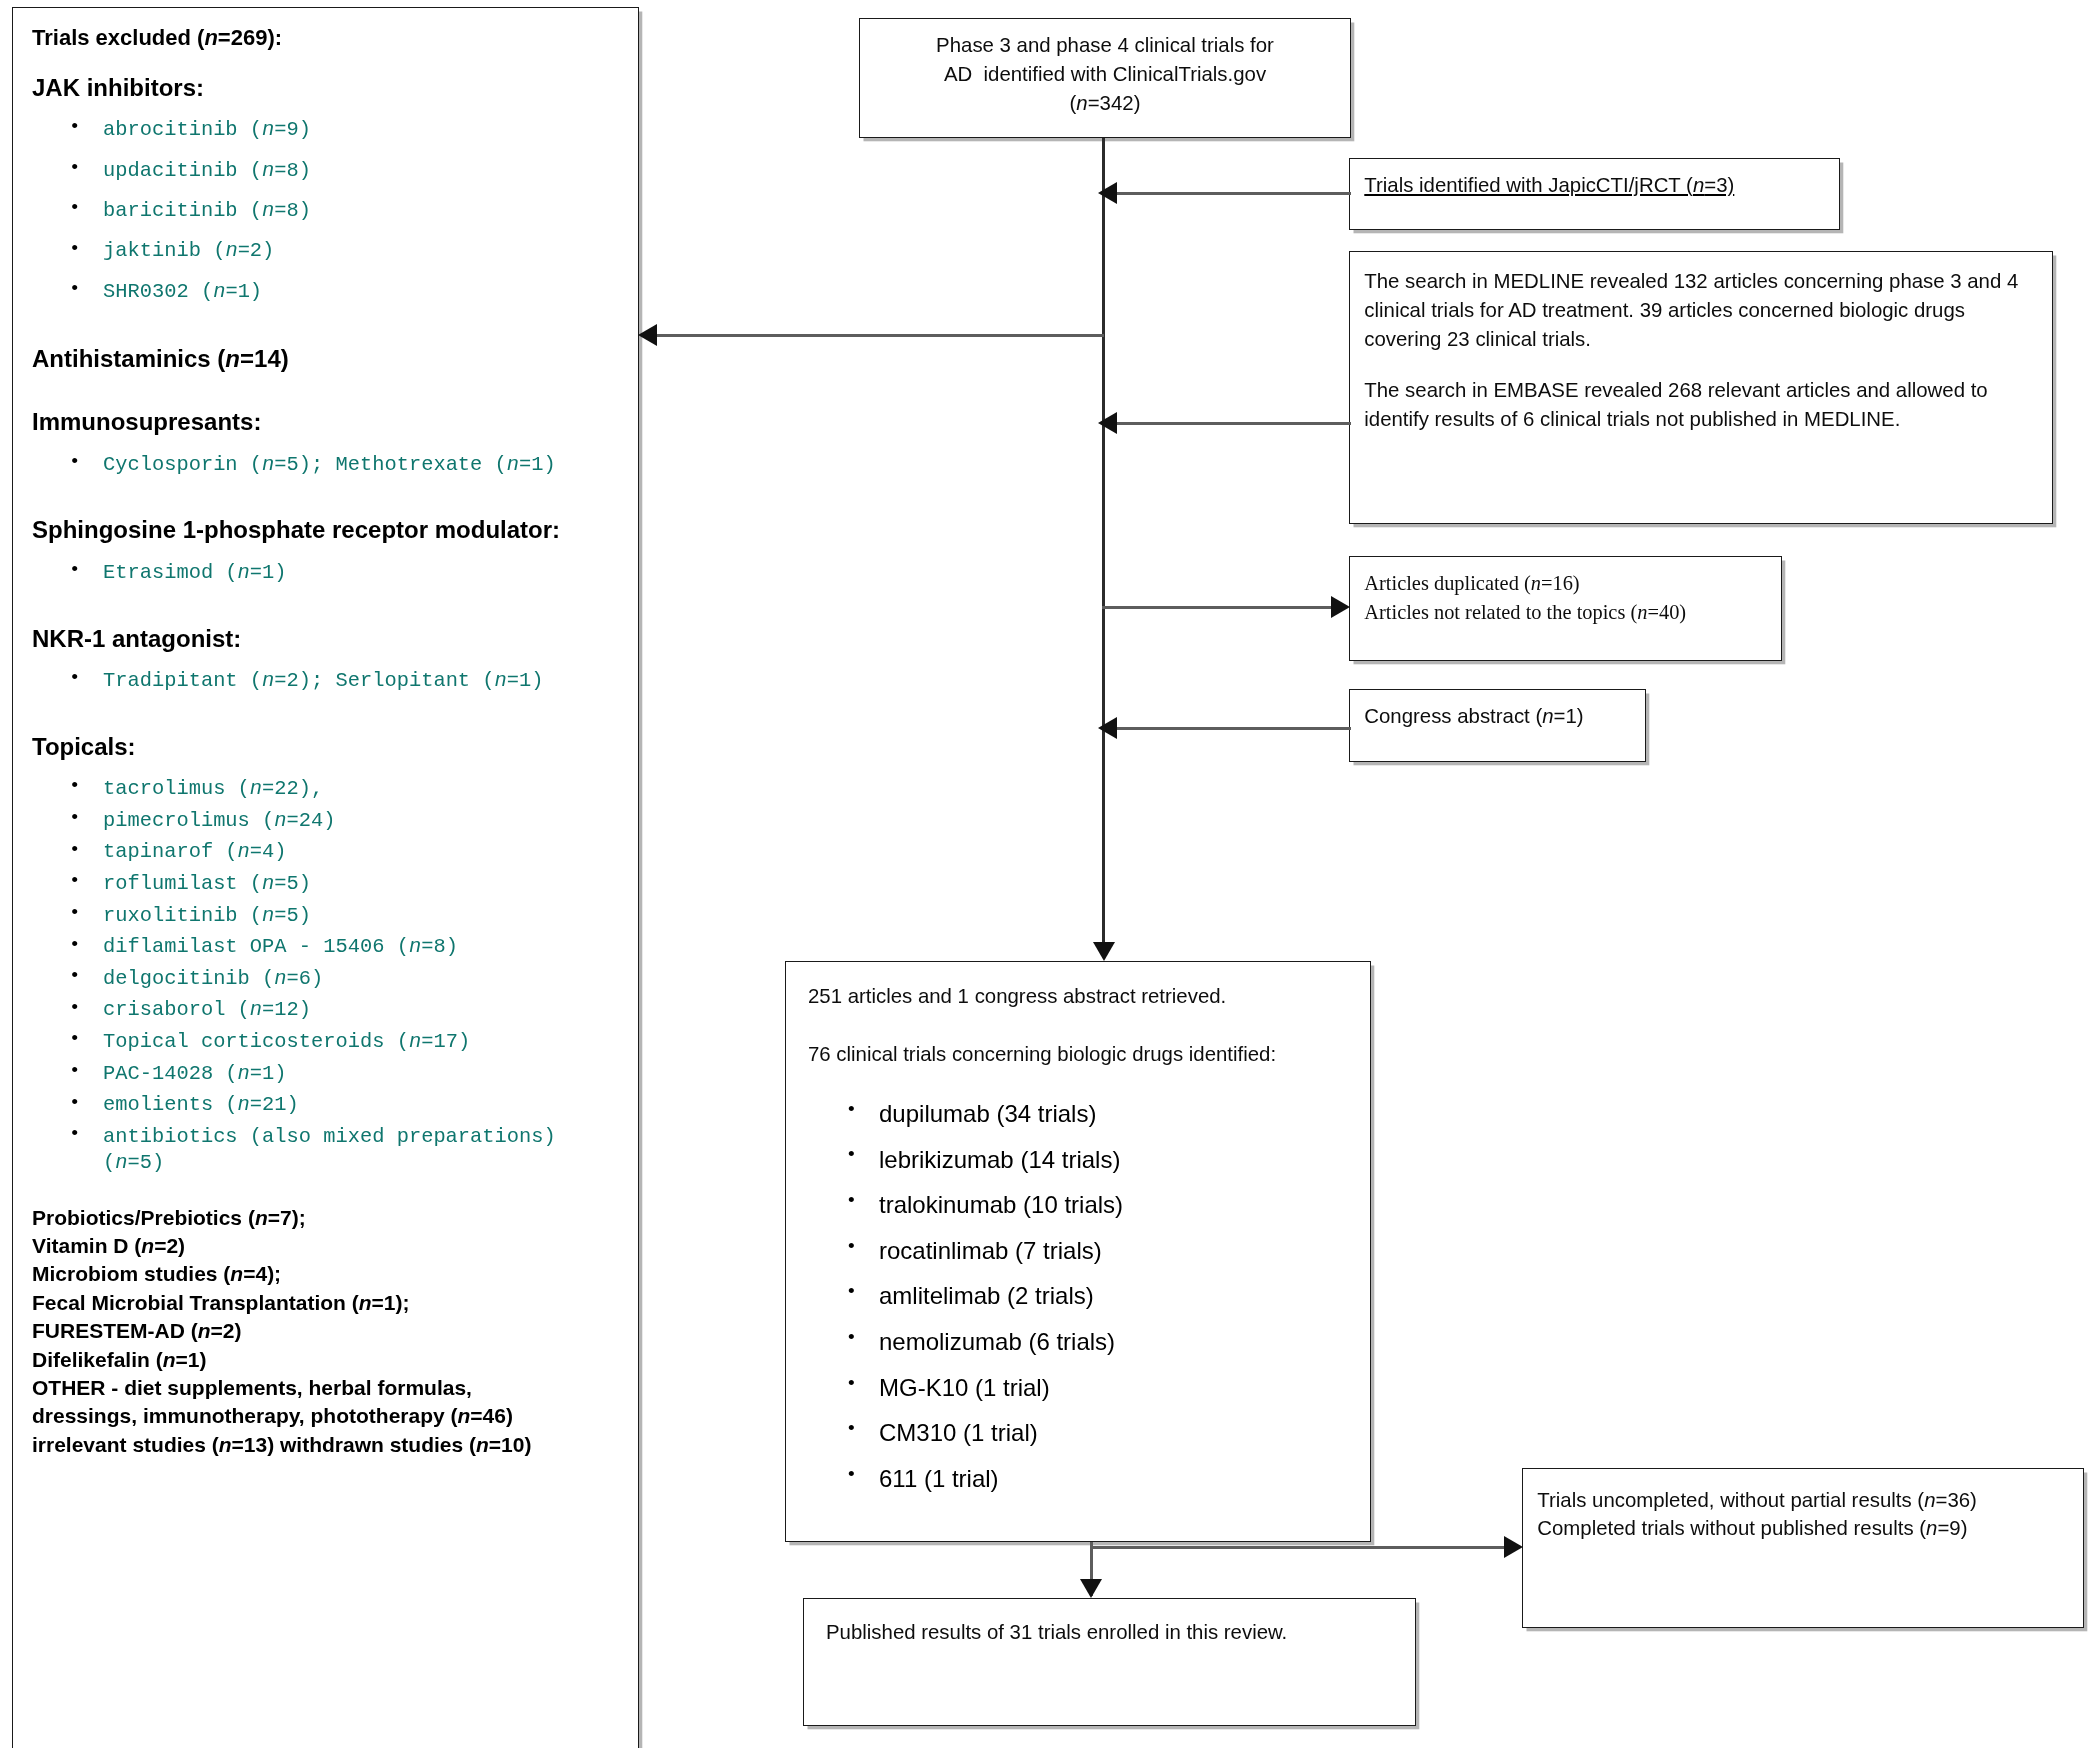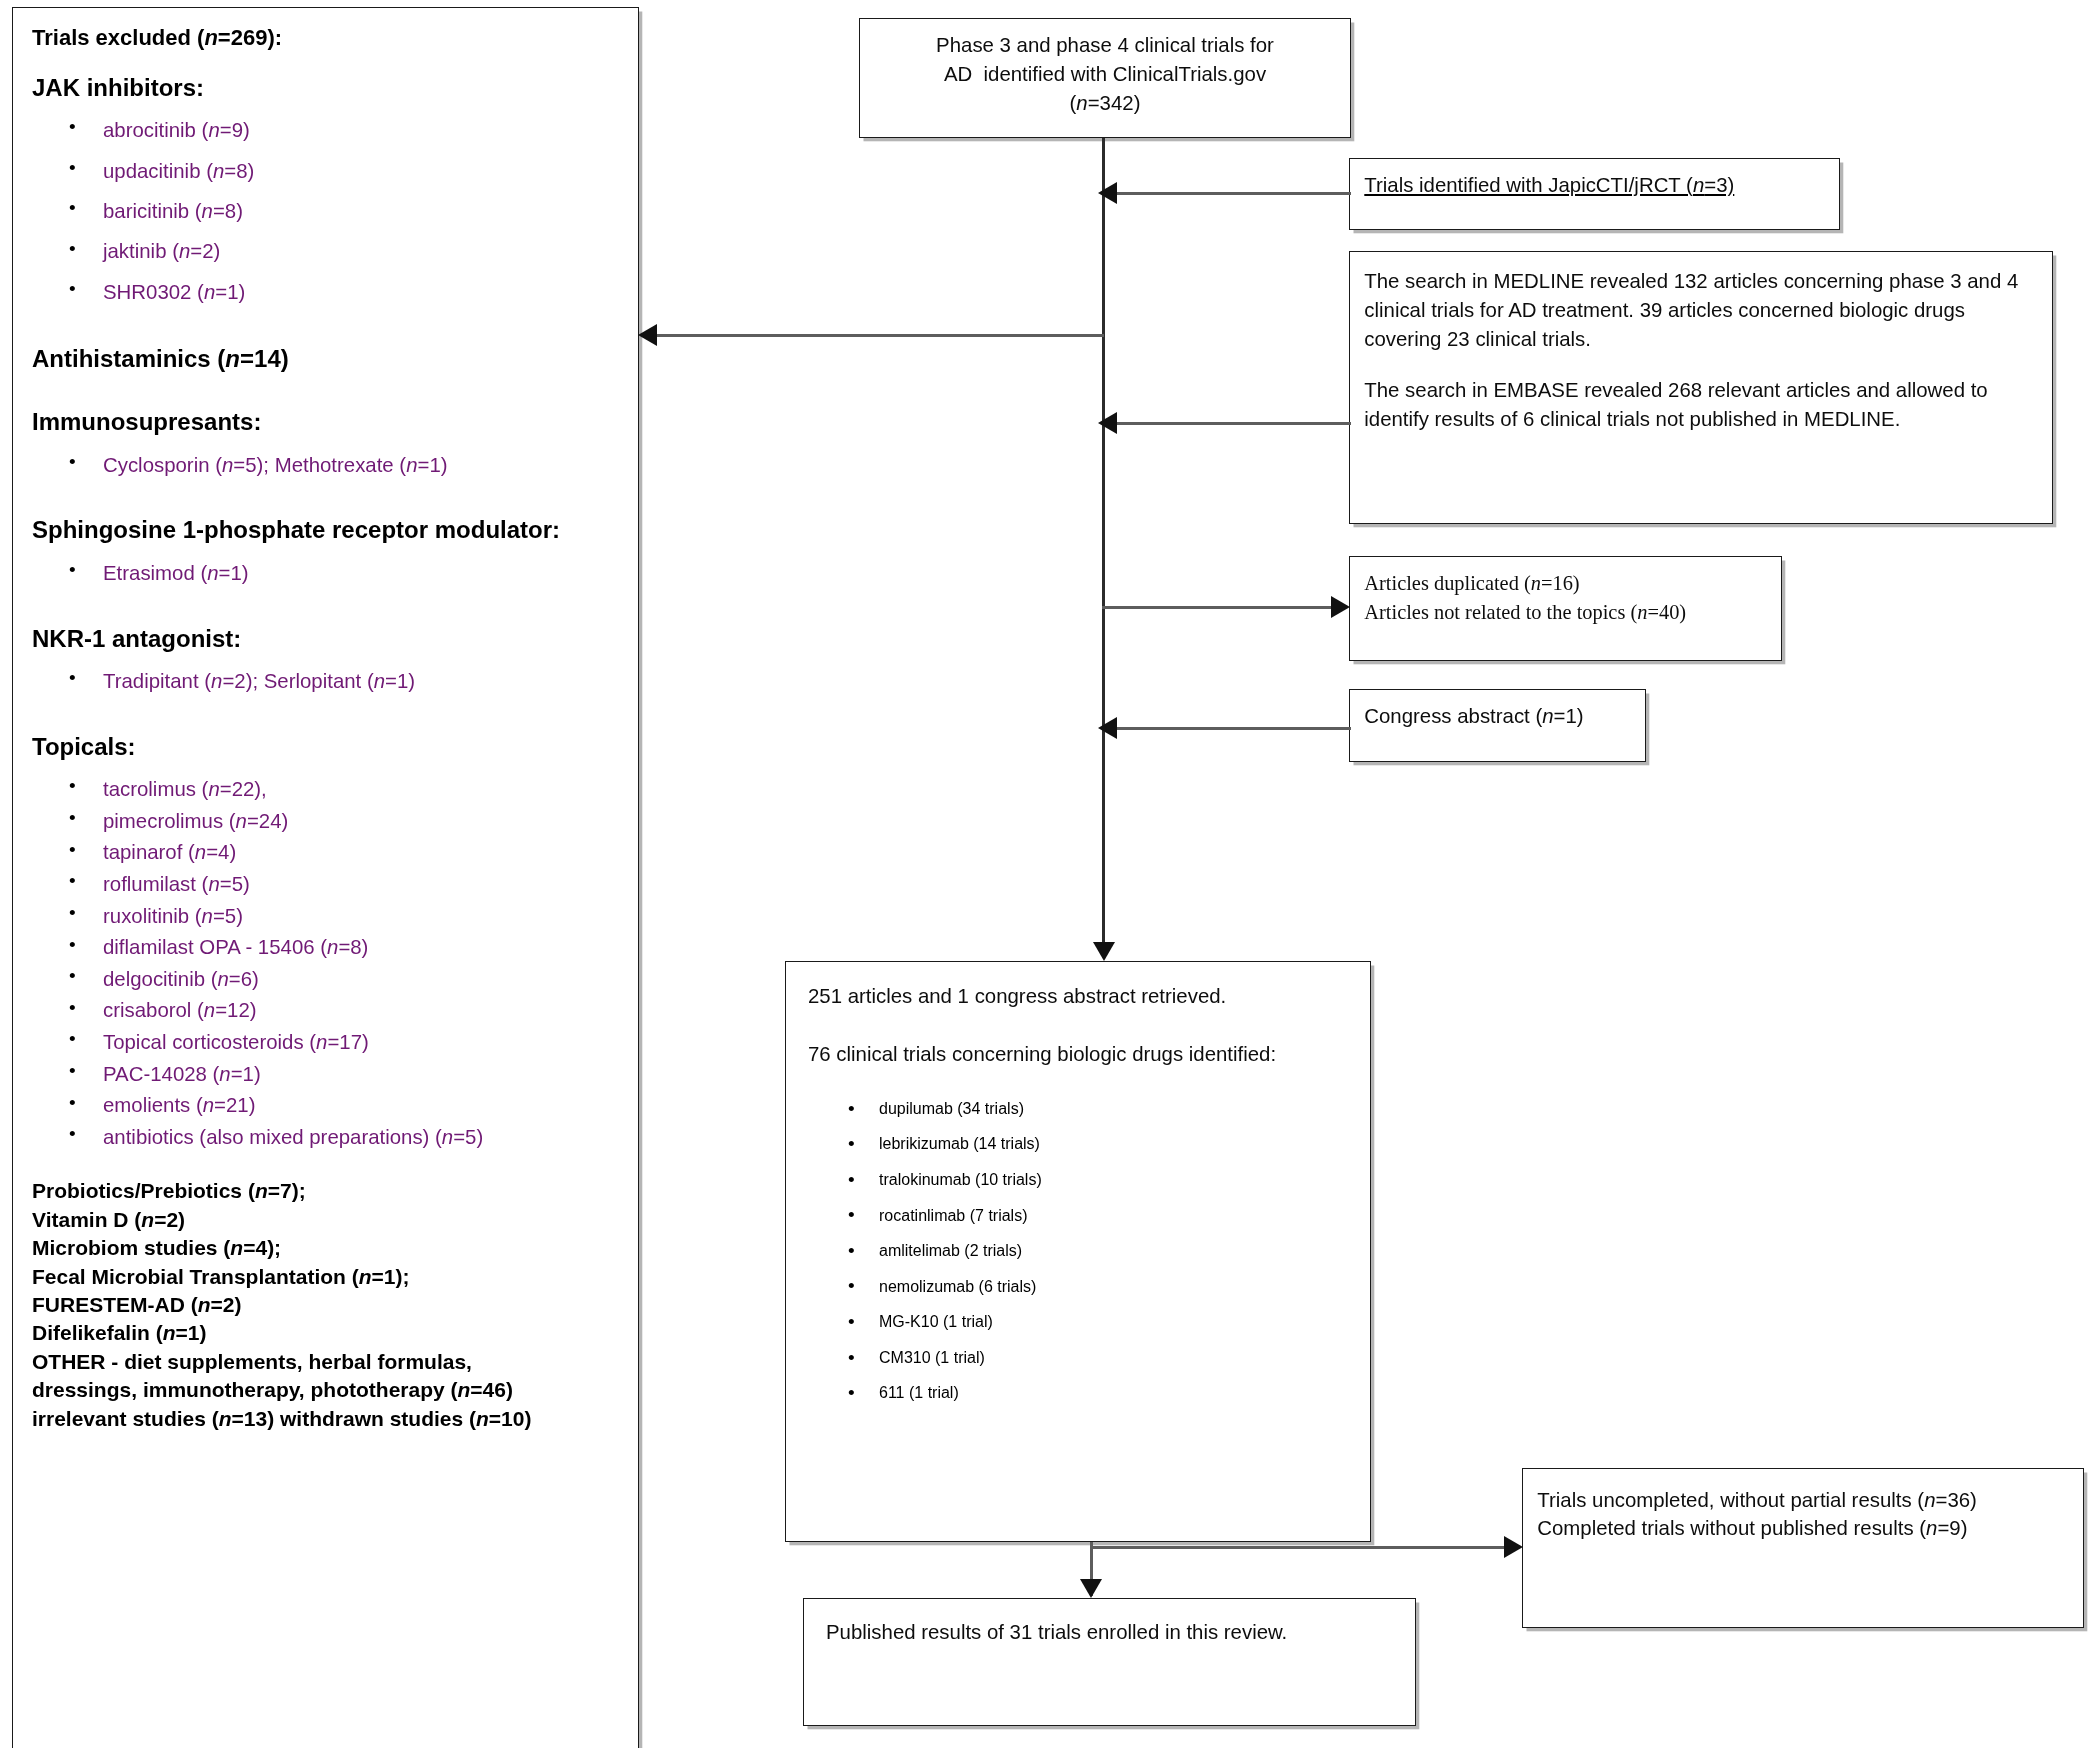--- a/index.html
+++ b/index.html
@@ -53,21 +53,22 @@
     list-style: none;
     margin: 0 0 24px 0;
     padding: 0 0 0 0;
   }
   ul.bul.tiny { margin-bottom: 22px; }
   ul.bul li {
     position: relative;
     font-size: 20.4px;
     line-height: 1.28;
     padding: 0 0 5.5px 71px;
-    color: #701a75;
+    color: #0f766e;
+    font-family: Liberation Mono, monospace;
   }
   ul.bul li::before {
     content: "\2022";
     position: absolute;
     left: 37px;
     top: -1.7px;
     font-size: 19px;
     color: #000;
   }
   ul.bul.loose li { padding-bottom: 14.3px; }
@@ -80,21 +81,21 @@
   .tailblock div { padding-bottom: 1.1px; }
 
   
   ul.clist {
     list-style: none;
     margin: 30px 0 0 0;
     padding: 0;
   }
   ul.clist li {
     position: relative;
-    font-size: 16px;
+    font-size: 24px;
     line-height: 1.26;
     padding: 0 0 15.4px 71px;
   }
   ul.clist li::before {
     content: "\2022";
     position: absolute;
     left: 40px;
     top: -2.2px;
     font-size: 19px;
   }

